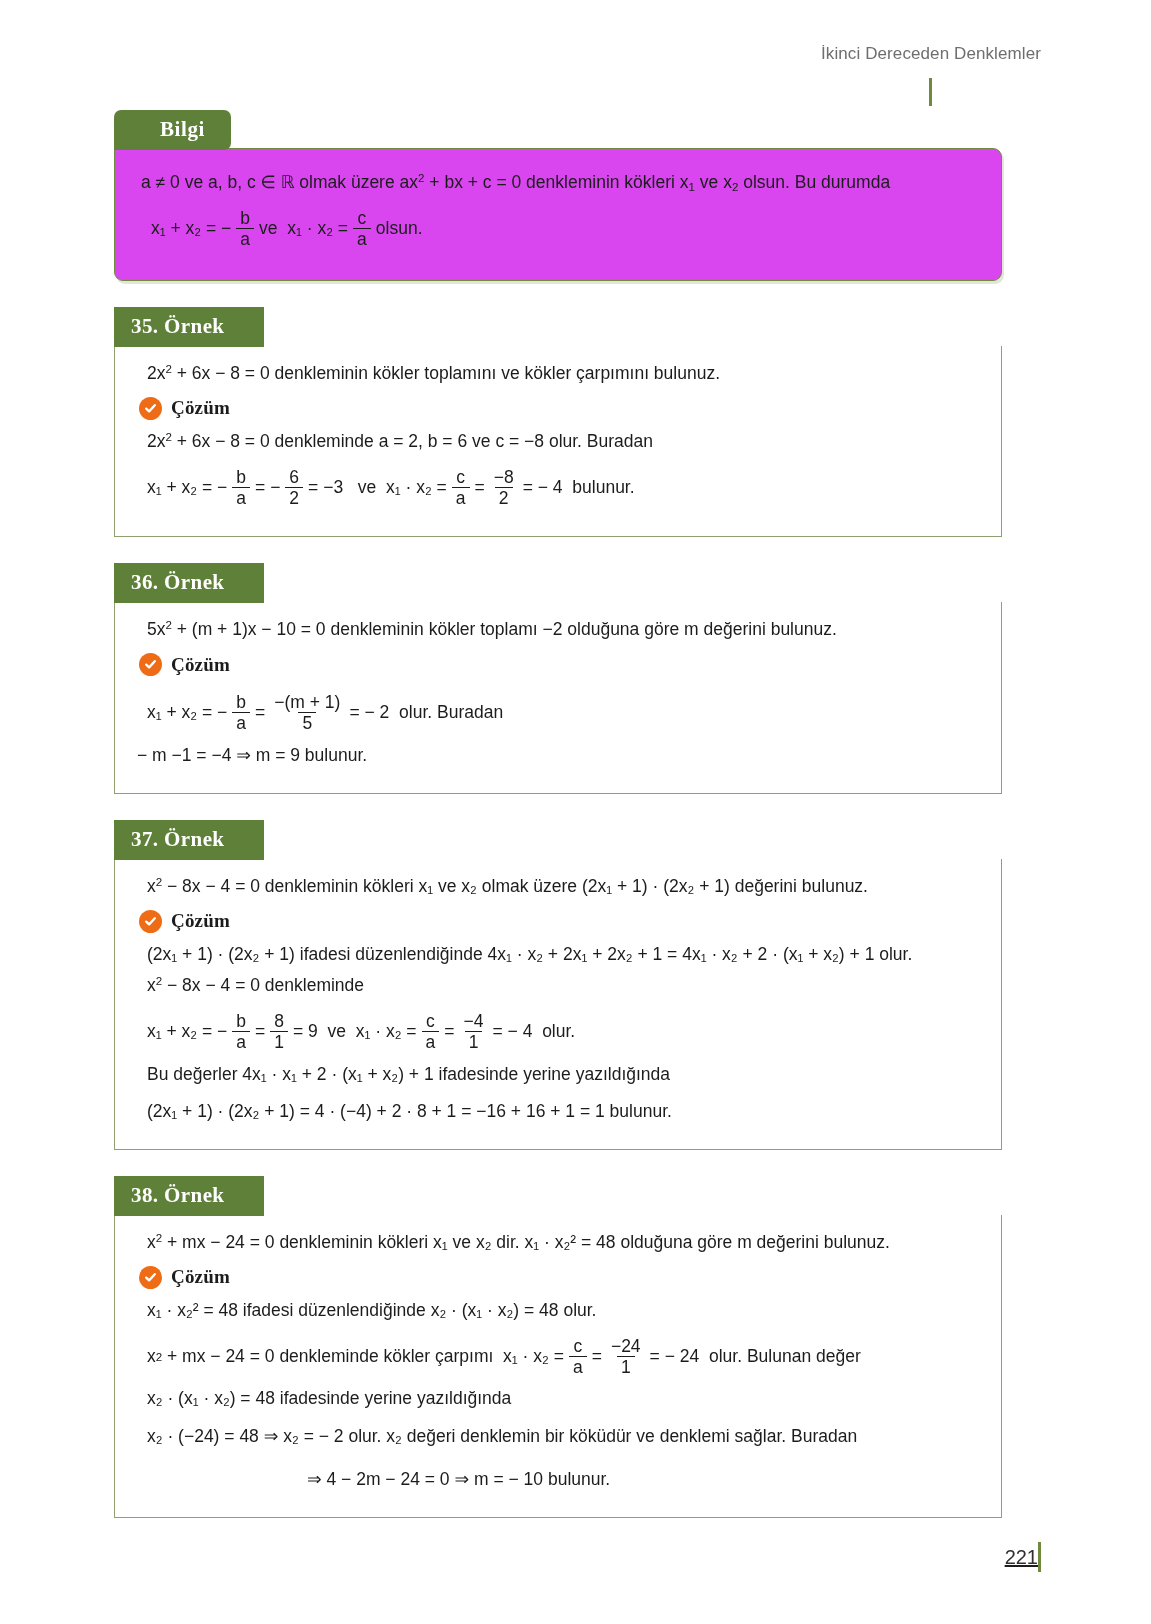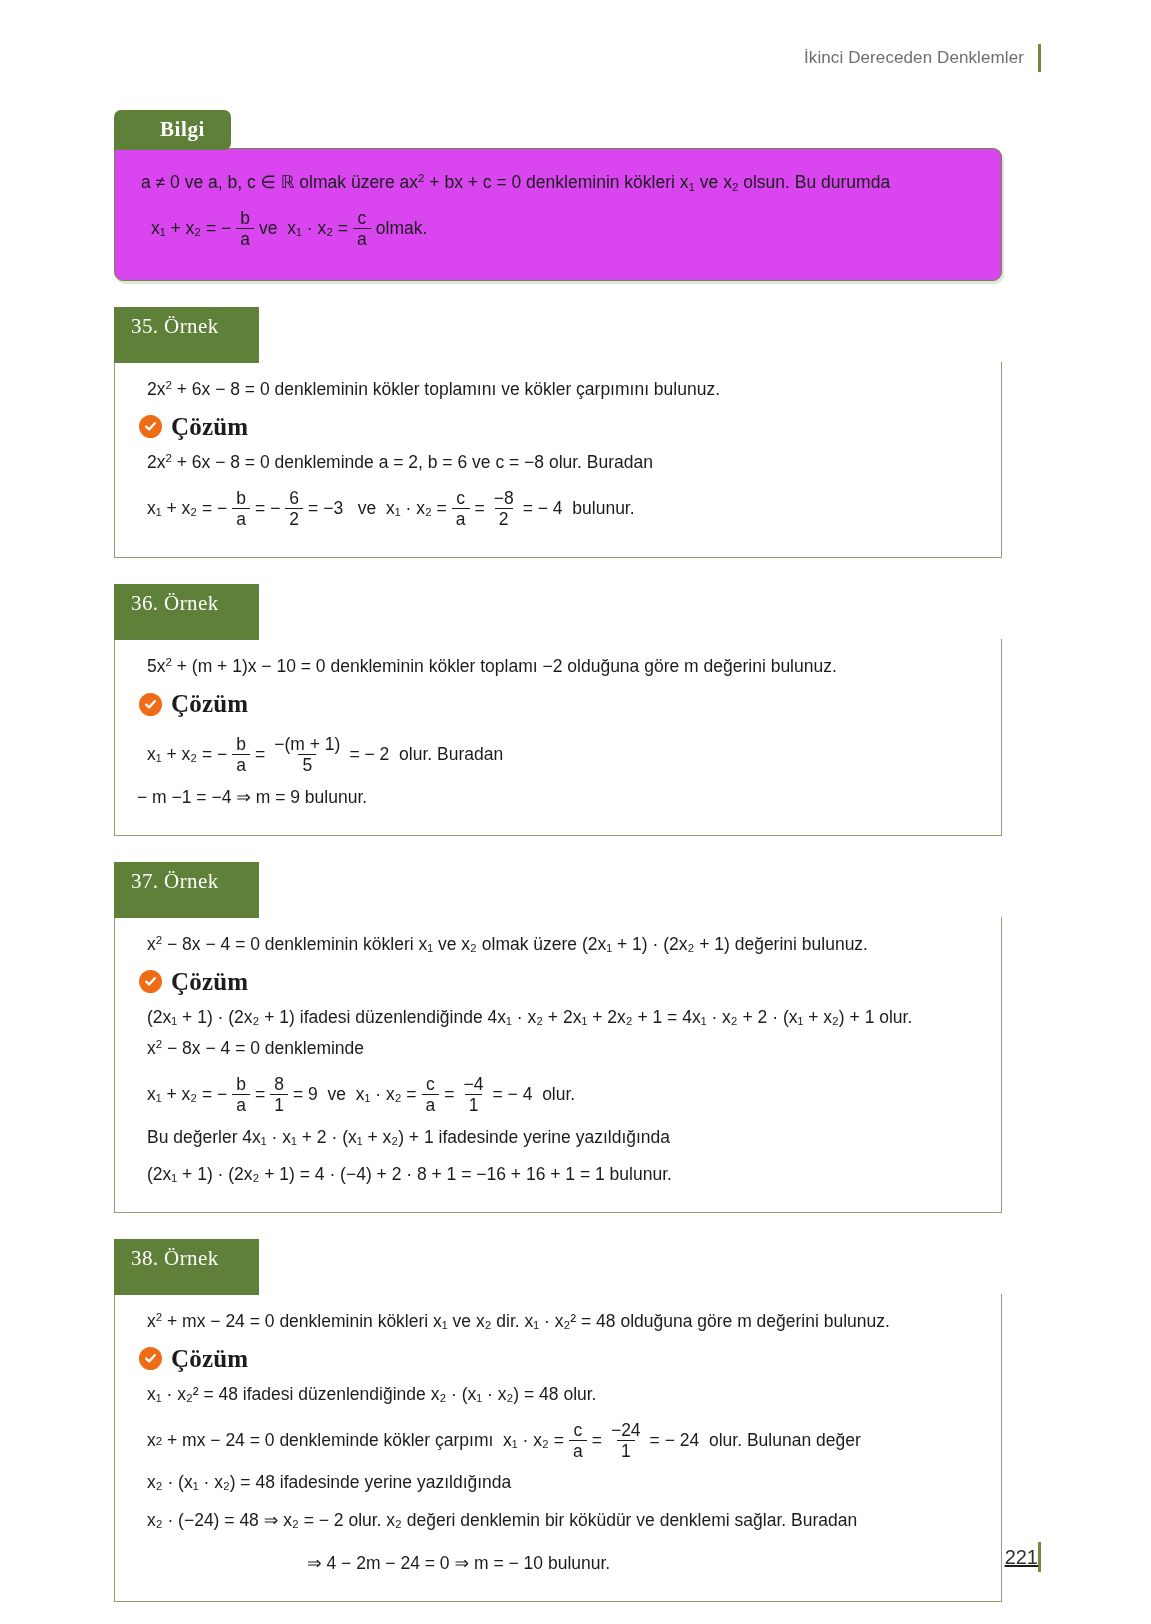--- a/index.html
+++ b/index.html
@@ -17,20 +17,21 @@
   }
 
   
   .runhead {
     position: absolute;
     top: 44px;
     right: 110px;
     display: flex;
     align-items: center;
     gap: 14px;
+    flex-direction: column;
   }
   .runhead-text {
     font-size: 17px;
     color: #6e6e6e;
     letter-spacing: .1px;
     white-space: nowrap;
   }
   .runhead-rule {
     width: 3px;
     height: 28px;
@@ -69,24 +70,24 @@
     box-shadow: 2px 3px 0 rgba(120,140,90,.22);
   }
 
   
   .ornek { margin-bottom: 26px; }
   .ornek-head {
     display: inline-block;
     background: #5f8038;
     color: #ffffff;
     font-family: "Liberation Serif", serif;
-    font-weight: normal;
+    font-weight: bold;
     font-size: 21px;
     letter-spacing: .4px;
-    padding: 7px 40px 24px 17px;
+    padding: 7px 40px 8px 17px;
     position: relative;
     z-index: 2;
   }
   .ornek-body {
     border: 1px solid #8e9f72;
     border-top: none;
     margin-top: -1px;
     padding: 14px 22px 20px 22px;
   }
 
@@ -149,21 +150,21 @@
     background: #ef6c17;
     display: inline-flex;
     align-items: center;
     justify-content: center;
     flex: none;
   }
   .cozum-icon svg { display: block; }
   .cozum-label {
     font-family: "Liberation Serif", serif;
     font-weight: bold;
-    font-size: 25px;
+    font-size: 19px;
     letter-spacing: .2px;
     text-align: center;
   }
 
   
   .folio {
     position: absolute;
     right: 110px;
     bottom: 52px;
     display: flex;
@@ -193,21 +194,21 @@
 
   <div class="bilgi-wrap">
     <div class="bilgi-tab">Bilgi</div>
     <div class="bilgi-body">
       <p class="line wrapable"><span>a ≠ 0 ve a, b, c ∈ ℝ olmak üzere ax</span><sup>2</sup><span> + bx + c = 0 denkleminin kökleri x</span><sub>1</sub><span> ve x</span><sub>2</sub><span> olsun. Bu durumda</span></p>
       <div class="mline">
         <span>x₁ + x₂ = −</span>
         <span class="frac"><span class="num">b</span><span class="den">a</span></span>
         <span>ve  x₁ · x₂ =</span>
         <span class="frac"><span class="num">c</span><span class="den">a</span></span>
-        <span>olmak.</span>
+        <span>olsun.</span>
       </div>
     </div>
   </div>
 
   <div class="ornek">
     <div class="ornek-head">35. Örnek</div>
     <div class="ornek-body">
       <p class="line pad wrapable"><span>2x</span><sup>2</sup><span> + 6x − 8 = 0 denkleminin kökler toplamını ve kökler çarpımını bulunuz.</span></p>
       <div class="cozum">
         <span class="cozum-icon">

